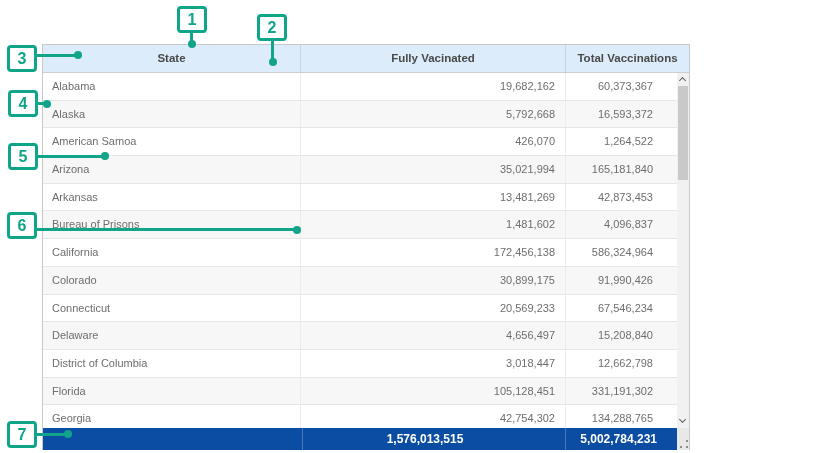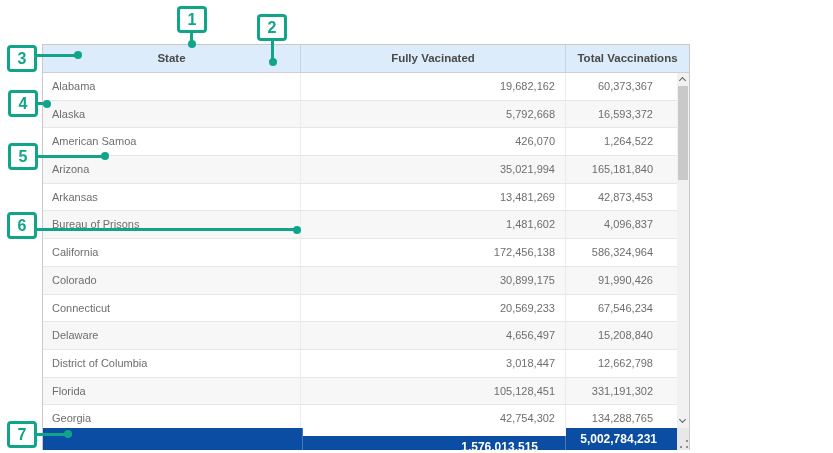--- a/index.html
+++ b/index.html
@@ -36,21 +36,21 @@
   .scroll-btn.down{bottom:0;}
   .chev{position:absolute;left:3px;width:5px;height:5px;}
   .chev-up{top:5px;border-top:1.6px solid #5f5f5f;border-left:1.6px solid #5f5f5f;transform:rotate(45deg);}
   .chev-down{top:3px;border-bottom:1.6px solid #5f5f5f;border-right:1.6px solid #5f5f5f;transform:rotate(45deg);}
   .scroll-thumb{position:absolute;left:1px;top:13px;width:10px;height:94px;background:#c9c9c9;}
 
   
   .tfoot{display:flex;height:22px;background:#fff;}
   .fcell{background:var(--footer-bg);color:#fff;font-size:12px;font-weight:bold;line-height:22px;white-space:nowrap;}
   .f1{width:260px;border-right:1px solid #4c76bc;}
-  .f2{width:263px;text-align:right;padding-right:27px;border-right:1px solid #4c76bc;margin-top:8px;}
+  .f2{width:263px;text-align:center;padding-right:18px;border-right:1px solid #4c76bc;}
   .f3{flex:1;text-align:right;padding-right:20px;}
   .fcorner{width:12px;background:#e8e8e8;}
 
   
   .resize-grip{position:absolute;right:1px;bottom:1px;width:8px;height:8px;}
   .resize-grip i{position:absolute;width:2px;height:2px;background:#8f8f8f;}
   .resize-grip i:nth-child(1){right:0;top:0;}
   .resize-grip i:nth-child(2){right:0;bottom:0;}
   .resize-grip i:nth-child(3){left:0;bottom:0;}
 

